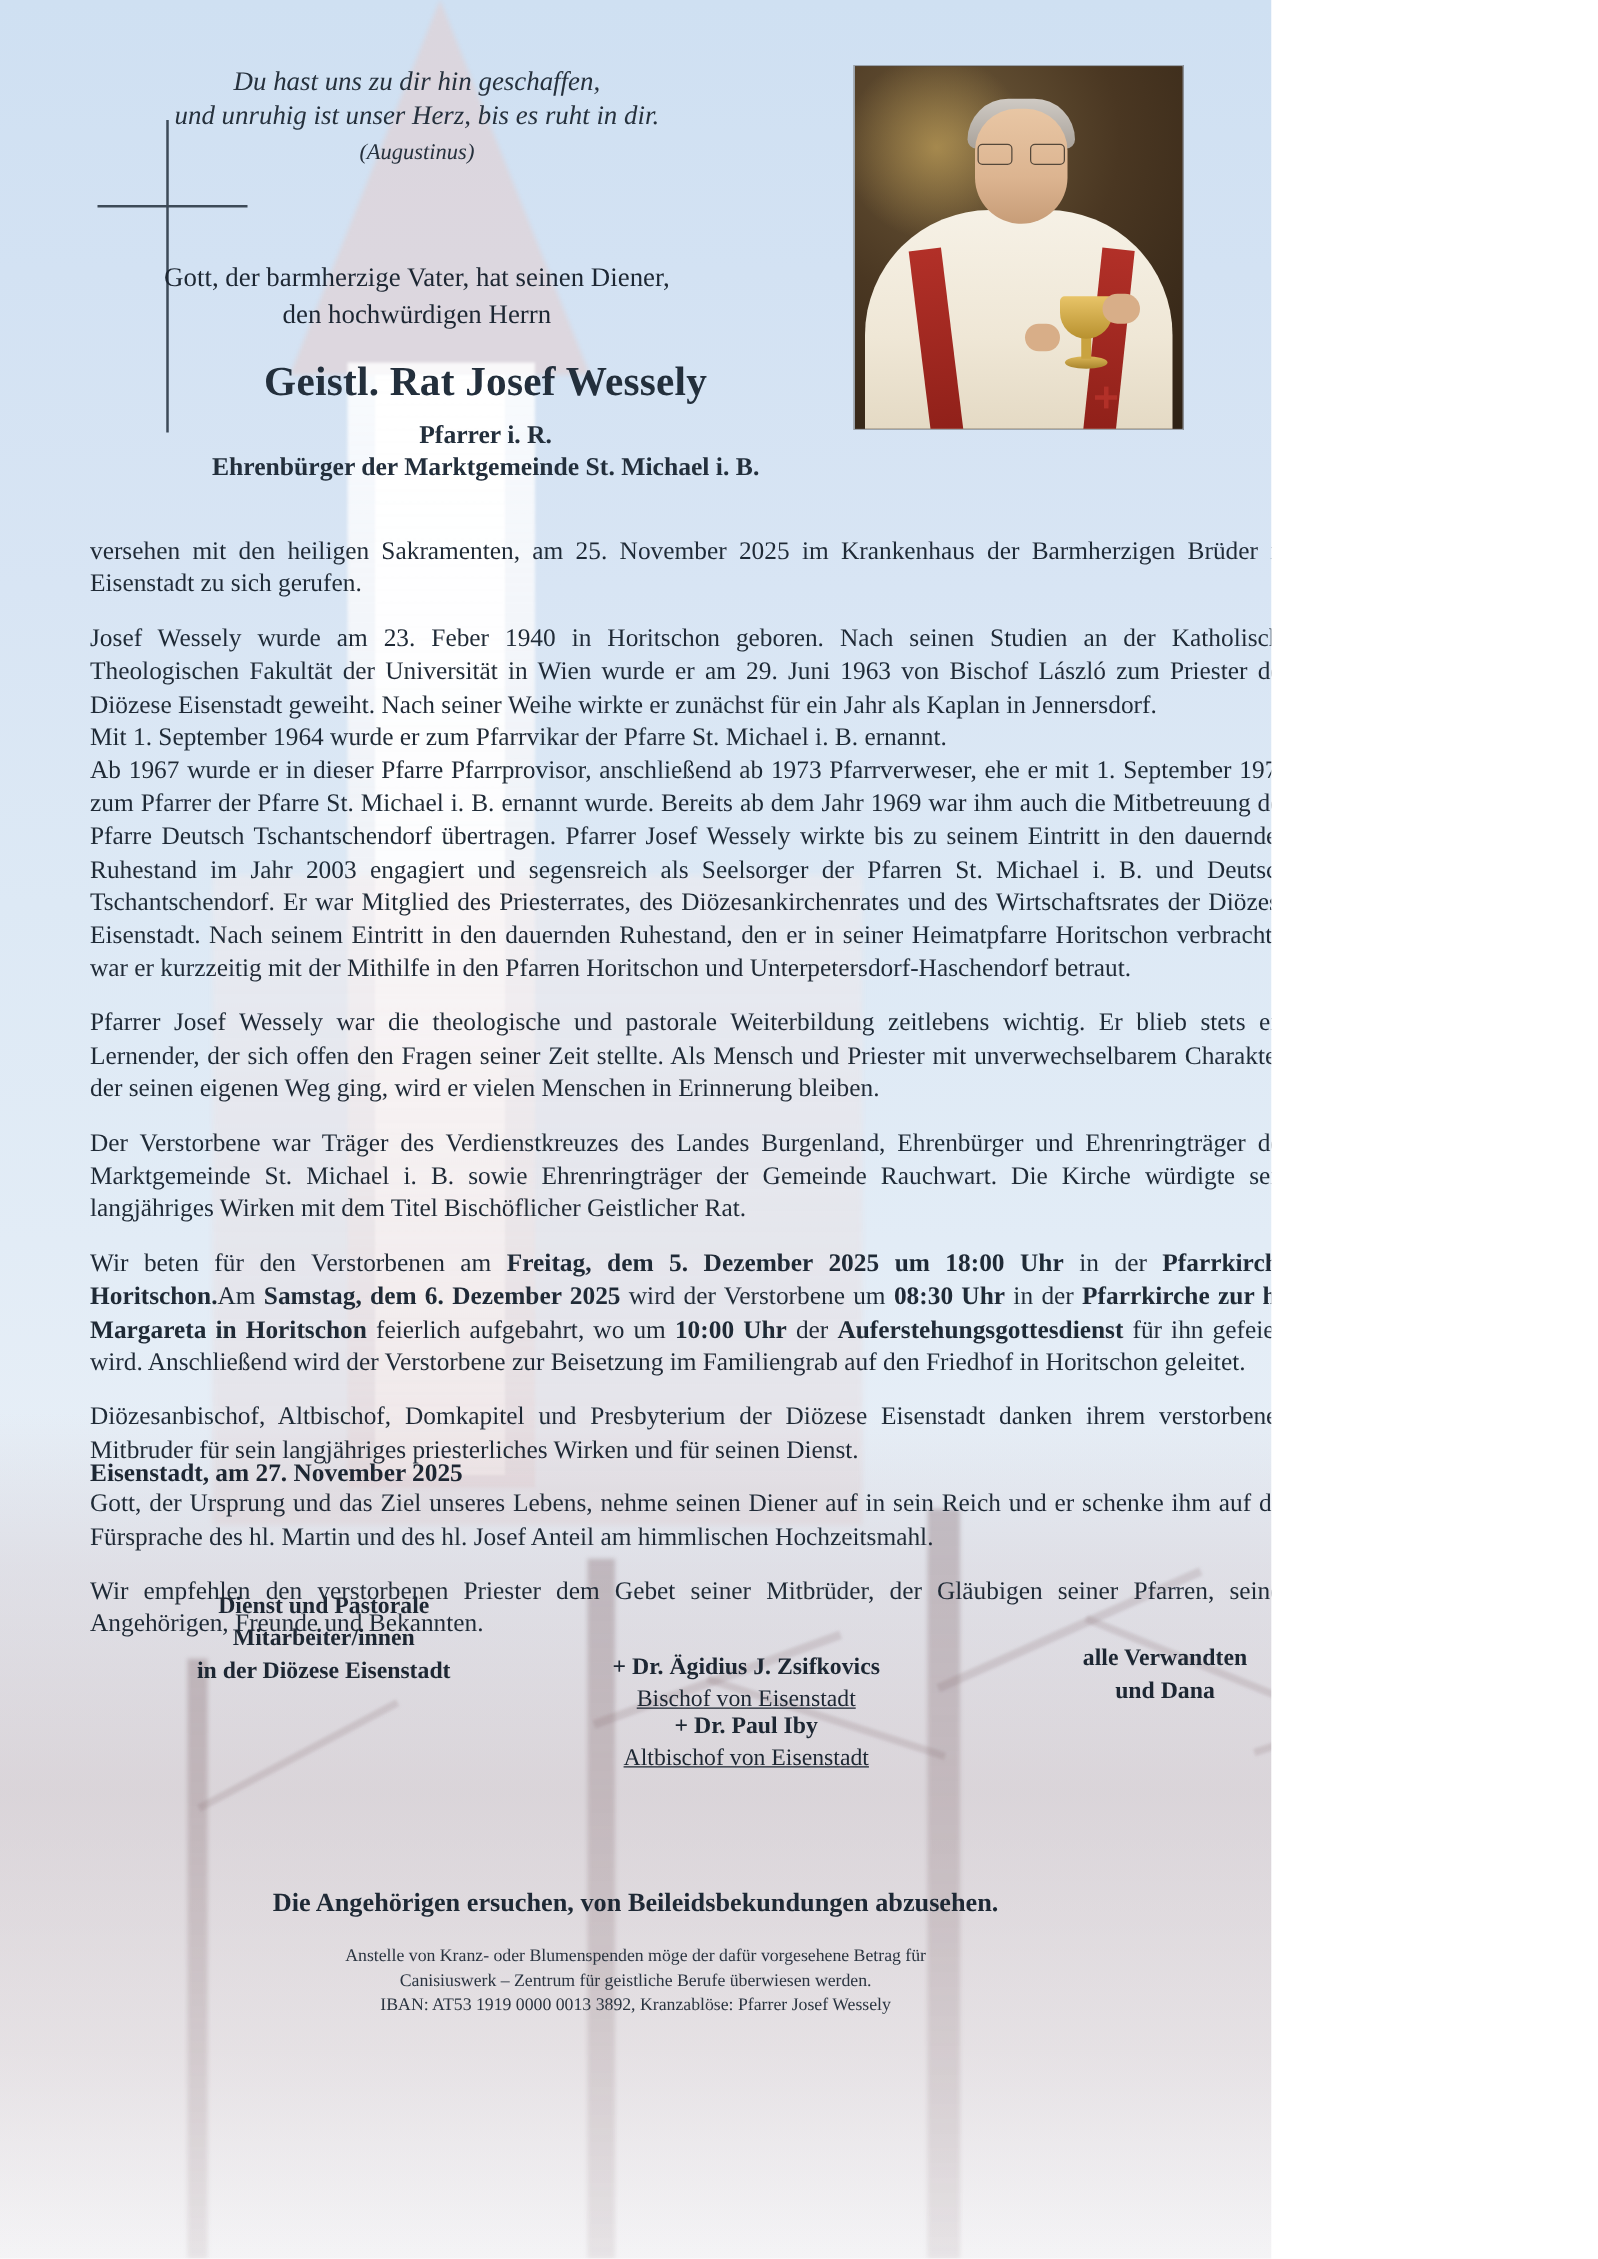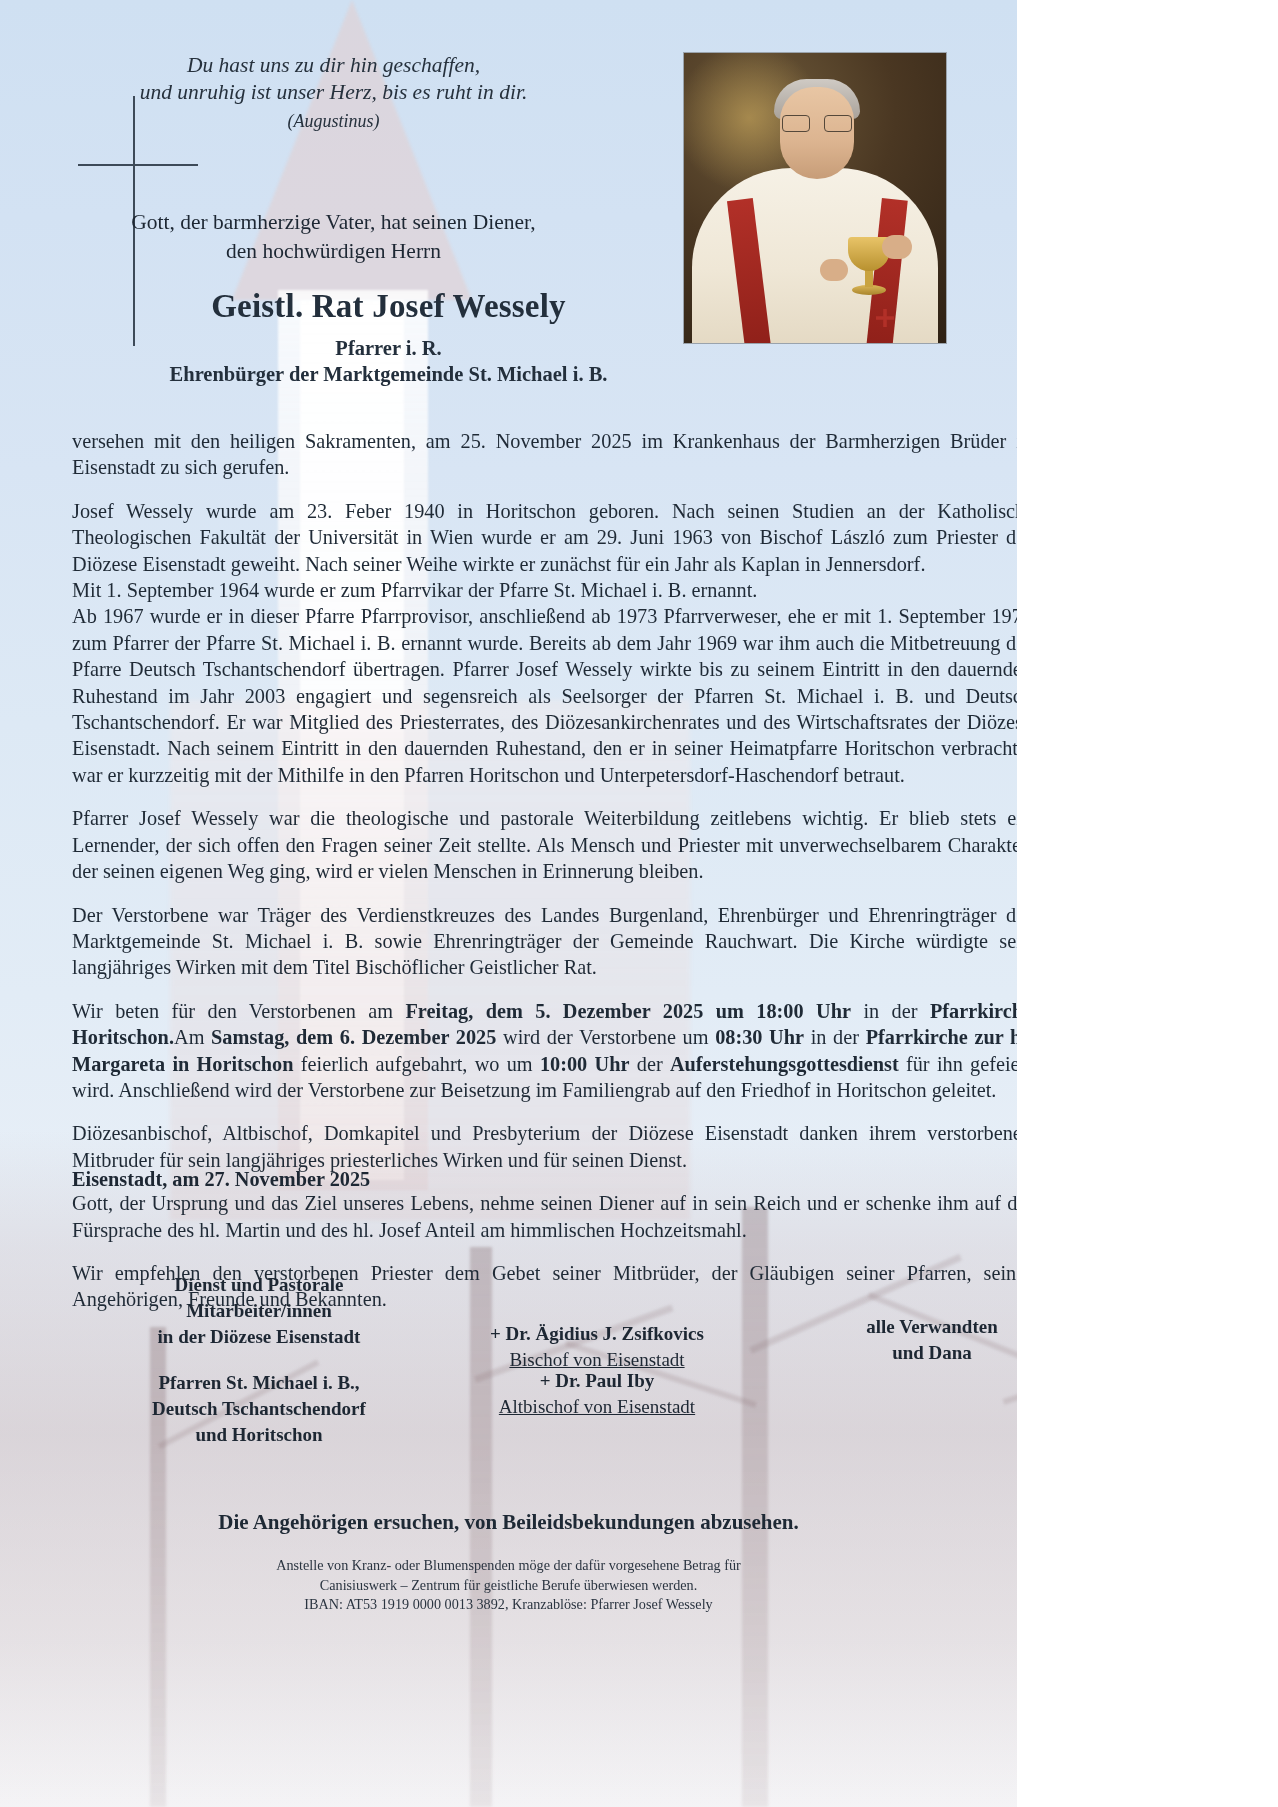--- a/index.html
+++ b/index.html
@@ -460,25 +460,20 @@
     <div class="date-line">Eisenstadt, am 27. November 2025</div>
 
     <div class="sigs">
 
       <div class="sig-col col-left">
         <div class="strong">Dienst und Pastorale</div>
         <div class="strong">Mitarbeiter/innen</div>
         <div class="strong">in der Diözese Eisenstadt</div>
       </div>
 
-      <div class="sig-col col-left2">
-        <div class="strong">Pfarren St. Michael i. B.,</div>
-        <div class="strong">Deutsch Tschantschendorf</div>
-        <div class="strong">und Horitschon</div>
-      </div>
 
       <div class="sig-col col-mid">
         <div class="strong">+ Dr. Ägidius J. Zsifkovics</div>
         <div class="reg">Bischof von Eisenstadt</div>
       </div>
 
       <div class="sig-col col-mid2">
         <div class="strong">+ Dr. Paul Iby</div>
         <div class="reg">Altbischof von Eisenstadt</div>
       </div>

